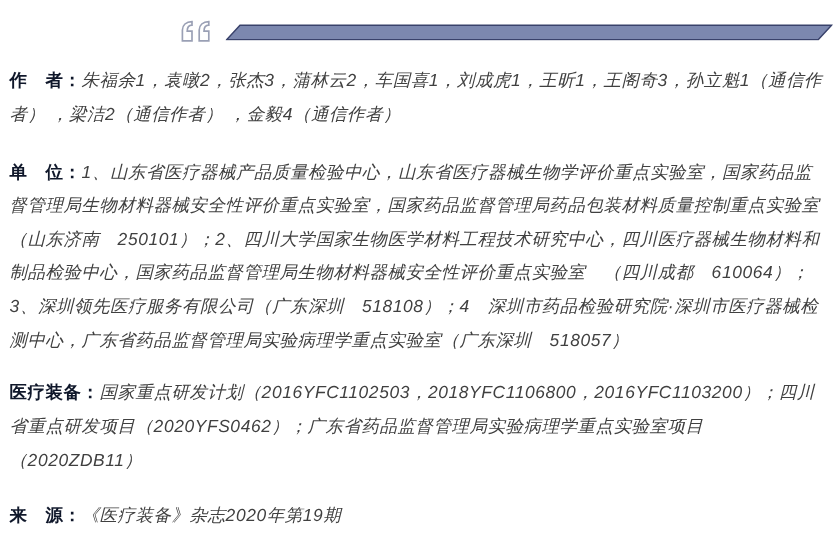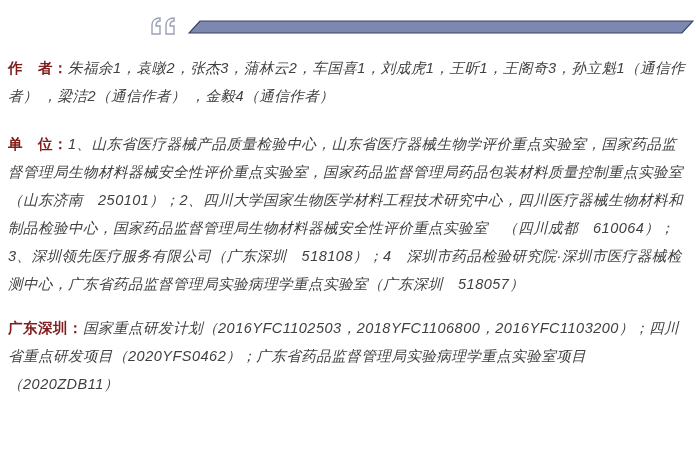--- a/index.html
+++ b/index.html
@@ -27,21 +27,21 @@
   .decor-top .bar-wrap { flex: 0 0 auto; }
   .para {
     margin: 0;
     font-size: 14.5px;
     line-height: 28px;
     color: #404040;
     letter-spacing: 0.5px;
   }
   .para .label {
     font-weight: bold;
-    color: #7f1d1d;
+    color: #0f172a;
     white-space: pre-wrap;
   }
   .para .text { white-space: pre-wrap; font-style: italic; }
   .para-authors { margin-top: 12px; }
   .para-affiliations { margin-top: 20px; }
   .para-funding { margin-top: 16px; }
   .para-source { margin-top: 18px; }
 </style>
 </head>
 <body>
@@ -64,17 +64,20 @@
 
   <p class="para para-authors">
     <span class="label">作　者：</span><span class="text">朱福余1，袁暾2，张杰3，蒲林云2，车国喜1，刘成虎1，王昕1，王阁奇3，孙立魁1（通信作者） ，梁洁2（通信作者） ，金毅4（通信作者）</span>
   </p>
 
   <p class="para para-affiliations">
     <span class="label">单　位：</span><span class="text">1、山东省医疗器械产品质量检验中心，山东省医疗器械生物学评价重点实验室，国家药品监督管理局生物材料器械安全性评价重点实验室，国家药品监督管理局药品包装材料质量控制重点实验室　（山东济南　250101）；2、四川大学国家生物医学材料工程技术研究中心，四川医疗器械生物材料和制品检验中心，国家药品监督管理局生物材料器械安全性评价重点实验室　（四川成都　610064）；3、深圳领先医疗服务有限公司（广东深圳　518108）；4　深圳市药品检验研究院·深圳市医疗器械检测中心，广东省药品监督管理局实验病理学重点实验室（广东深圳　518057）</span>
   </p>
 
   <p class="para para-funding">
-    <span class="label">广东深圳：</span><span class="text">国家重点研发计划（2016YFC1102503，2018YFC1106800，2016YFC1103200）；四川省重点研发项目（2020YFS0462）；广东省药品监督管理局实验病理学重点实验室项目（2020ZDB11）</span>
+    <span class="label">医疗装备：</span><span class="text">国家重点研发计划（2016YFC1102503，2018YFC1106800，2016YFC1103200）；四川省重点研发项目（2020YFS0462）；广东省药品监督管理局实验病理学重点实验室项目（2020ZDB11）</span>
   </p>
 
+  <p class="para para-source">
+    <span class="label">来　源：</span><span class="text">《医疗装备》杂志2020年第19期</span>
+  </p>
 
 </div>
 
 </body></html>

